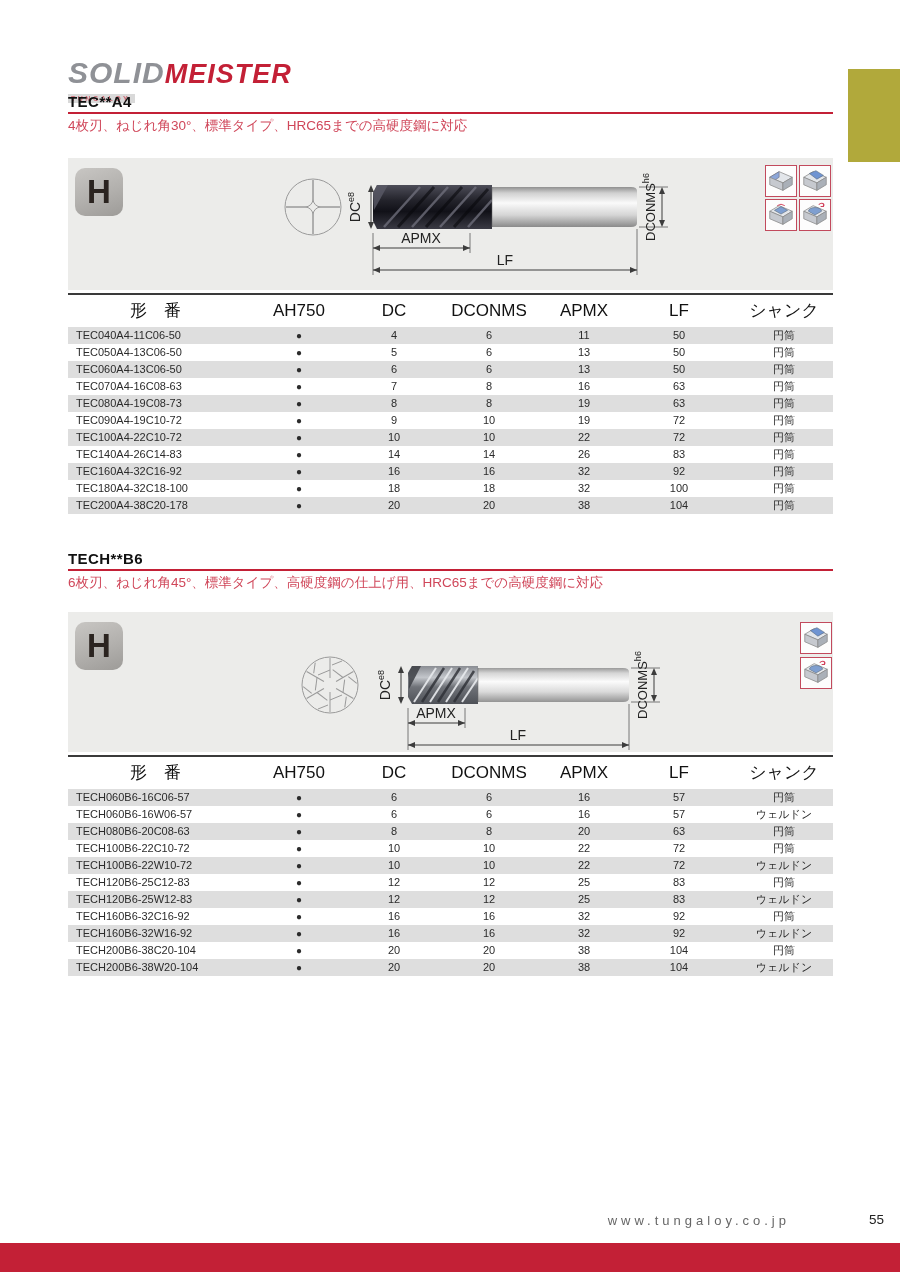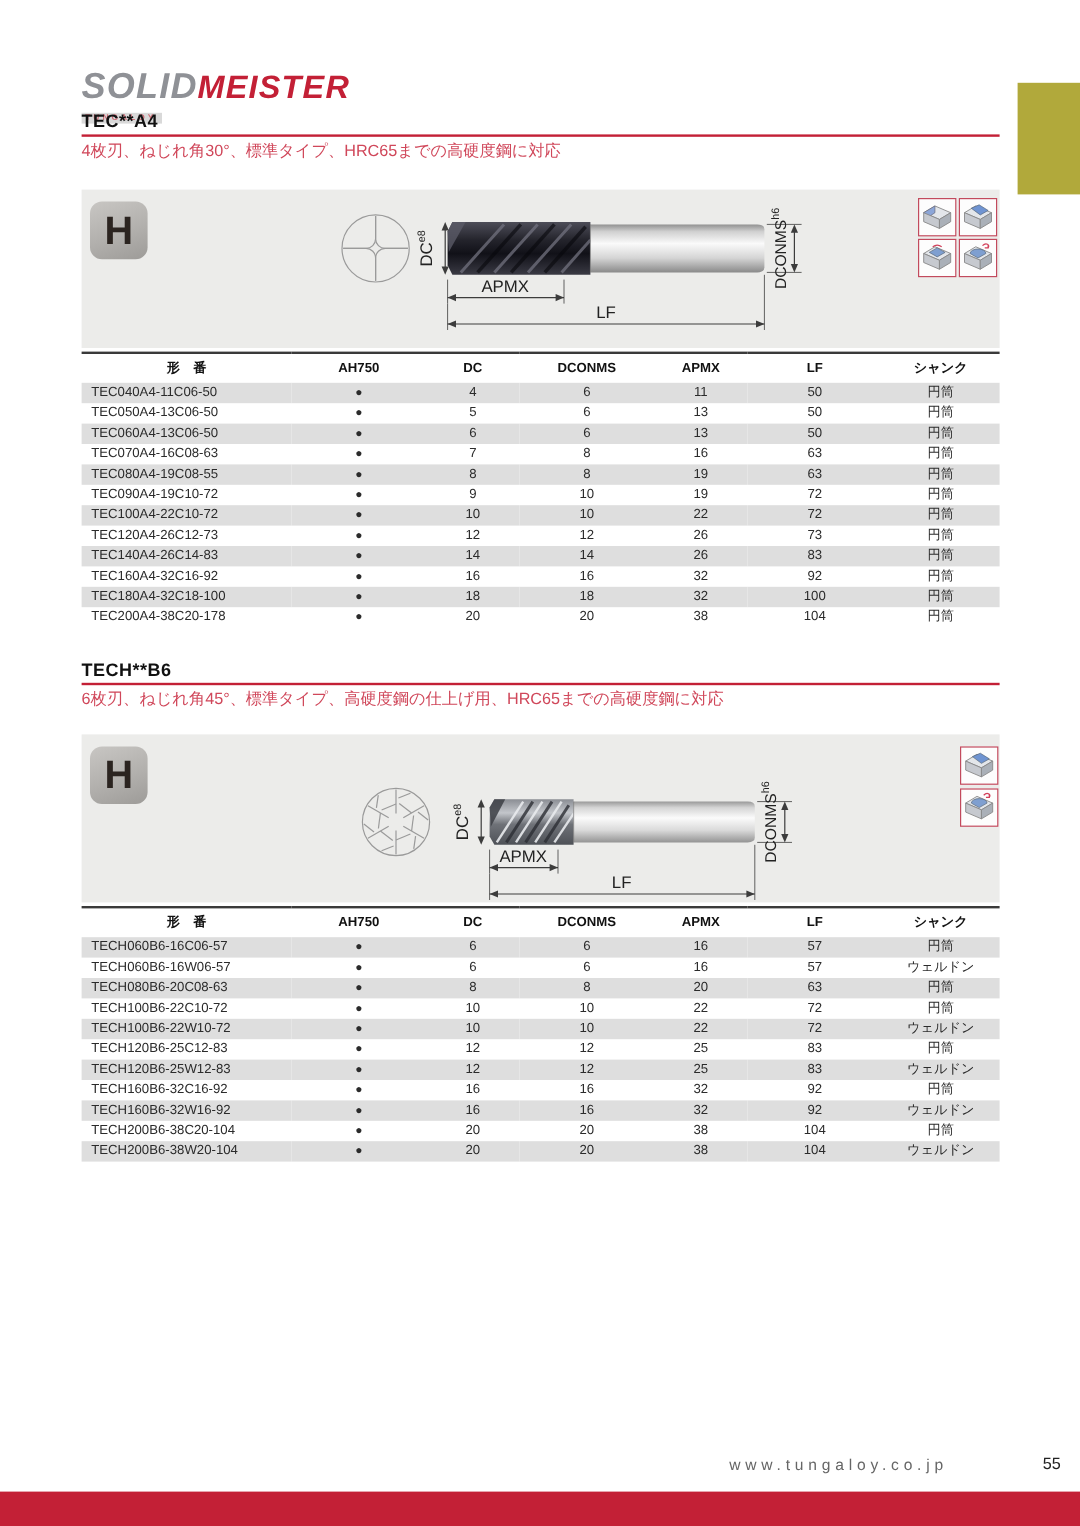--- a/index.html
+++ b/index.html
@@ -26,21 +26,21 @@
     display:flex; align-items:center; justify-content:center;
     font-size:33px; font-weight:bold; color:#2b2420; font-family:"Liberation Sans", sans-serif;
   }
   .app-icons { position:absolute; display:grid; }
   .icons-grid2 { left:697px; top:7px; grid-template-columns:32px 32px; gap:2px; }
   .icons-col   { left:732px; top:10px; grid-template-columns:32px; gap:3px; }
   .app-icon { width:32px; height:32px; box-sizing:border-box; border:1px solid #c24a5d; background:#fdfdfd; }
   
   .spec-table { position:absolute; left:68px; width:765px; border-collapse:collapse; table-layout:fixed;
                 font-size:11px; color:#2b2b2b; }
-  .spec-table thead th { border-top:2px solid #3a3a3a; font-weight:bold; font-size:11px; color:#111;
+  .spec-table thead th { border-top:2px solid #3a3a3a; font-weight:normal; font-size:17px; color:#111;
                          padding:4px 0 5px 0; text-align:center; }
   .spec-table thead th.col-model { text-align:center; }
   .spec-table td { height:17px; padding:0; text-align:center; line-height:17px; }
   .spec-table td.cell-model { text-align:left; padding-left:8px;margin-left:40px; }
   .spec-table tbody tr:nth-child(odd) { background:#dedede; }
   .spec-table td.cell-dot { font-size:10px; }
   
   .dim-line { stroke:#3c3c3c; stroke-width:1; }
   .ext-line { stroke:#5a5a5a; stroke-width:0.8; }
   .dim-text { font-family:"Liberation Sans", sans-serif; font-size:14px; fill:#222; }
@@ -232,21 +232,21 @@
         <tr>
           <td class="cell-model">TEC070A4-16C08-63</td>
           <td class="cell-dot">●</td>
           <td>7</td>
           <td>8</td>
           <td>16</td>
           <td>63</td>
           <td>円筒</td>
         </tr>
         <tr>
-          <td class="cell-model">TEC080A4-19C08-55</td>
+          <td class="cell-model">TEC080A4-19C08-73</td>
           <td class="cell-dot">●</td>
           <td>8</td>
           <td>8</td>
           <td>19</td>
           <td>63</td>
           <td>円筒</td>
         </tr>
         <tr>
           <td class="cell-model">TEC090A4-19C10-72</td>
           <td class="cell-dot">●</td>
@@ -256,29 +256,20 @@
           <td>72</td>
           <td>円筒</td>
         </tr>
         <tr>
           <td class="cell-model">TEC100A4-22C10-72</td>
           <td class="cell-dot">●</td>
           <td>10</td>
           <td>10</td>
           <td>22</td>
           <td>72</td>
-          <td>円筒</td>
-        </tr>
-        <tr>
-          <td class="cell-model">TEC120A4-26C12-73</td>
-          <td class="cell-dot">●</td>
-          <td>12</td>
-          <td>12</td>
-          <td>26</td>
-          <td>73</td>
           <td>円筒</td>
         </tr>
         <tr>
           <td class="cell-model">TEC140A4-26C14-83</td>
           <td class="cell-dot">●</td>
           <td>14</td>
           <td>14</td>
           <td>26</td>
           <td>83</td>
           <td>円筒</td>

